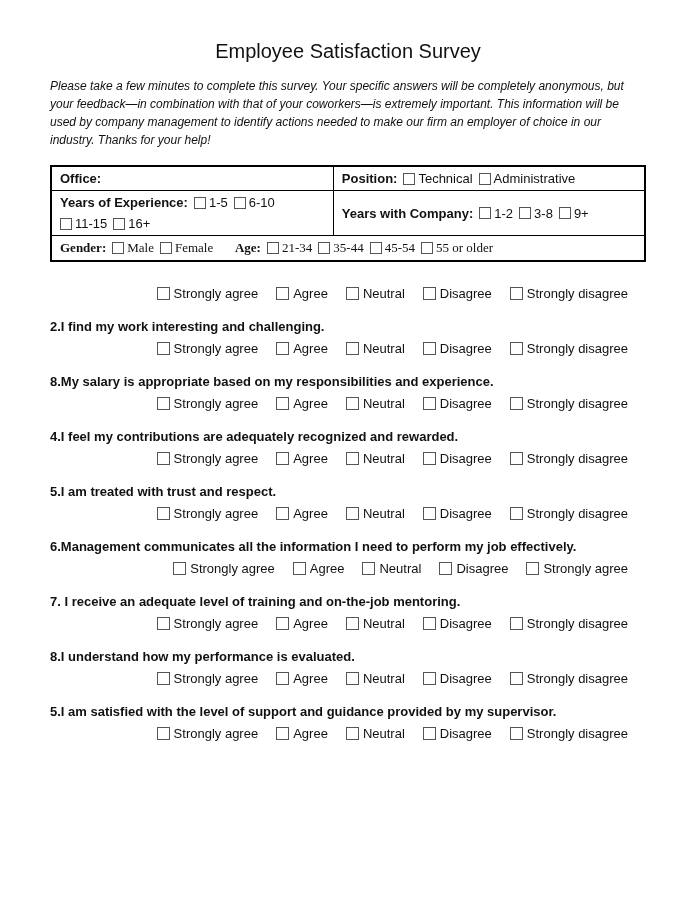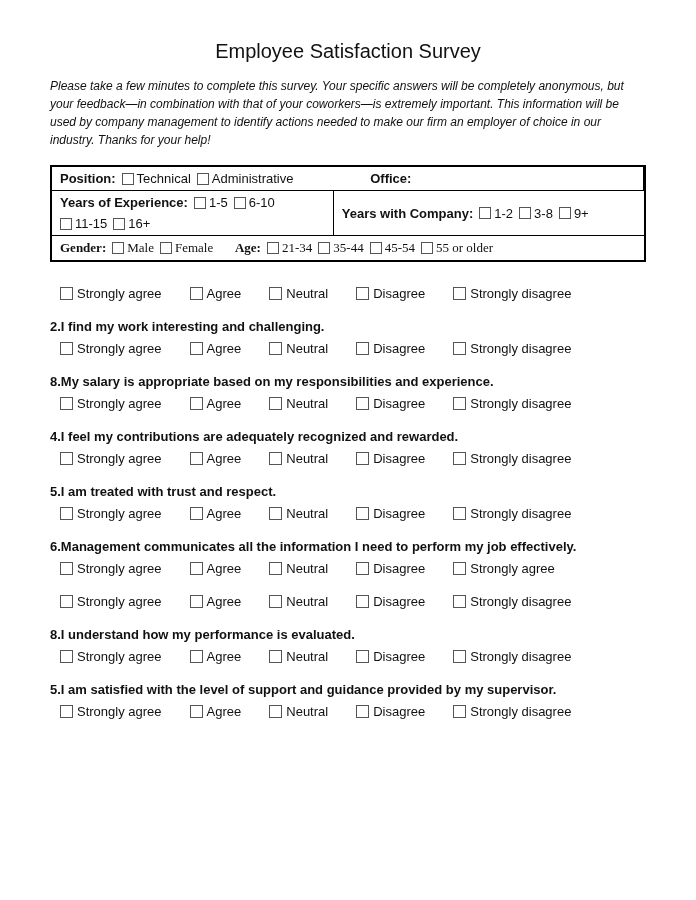--- a/index.html
+++ b/index.html
@@ -60,23 +60,24 @@
       margin-bottom: 18px;
     }
     .question-text {
       font-weight: bold;
       font-size: 13px;
       margin-bottom: 7px;
     }
     .options-row {
       display: flex;
       align-items: center;
-      gap: 10px;
+      gap: 0;
       padding-left: 10px;
       flex-wrap: wrap;
+      justify-content: flex-end;
     }
     .option-item {
       display: flex;
       align-items: center;
       gap: 4px;
       margin-right: 18px;
       font-size: 13px;
     }
     .checkbox {
       width: 13px;
@@ -97,33 +98,33 @@
   </style>
 </head>
 <body>
 
 <h1>Employee Satisfaction Survey</h1>
 <p class="intro">Please take a few minutes to complete this survey. Your specific answers will be completely anonymous, but your feedback—in combination with that of your coworkers—is extremely important. This information will be used by company management to identify actions needed to make our firm an employer of choice in our industry. Thanks for your help!</p>
 
 <div class="demographics">
 
   <div class="demo-row">
+    <div class="demo-cell bordered-right" style="flex:1.8;">
+      <label>Office:</label>
+    </div>
     <div class="demo-cell" style="flex:2;">
       <label>Position:</label>
       <span class="option">
         <span class="demo-checkbox"></span>
         <span>Technical</span>
       </span>
       <span class="option">
         <span class="demo-checkbox"></span>
         <span>Administrative</span>
       </span>
-    </div>
-    <div class="demo-cell bordered-right" style="flex:1.8;">
-      <label>Office:</label>
     </div>
   </div>
 
   <div class="demo-row">
     <div class="demo-cell bordered-right" style="flex:1.8;">
       <label>Years of Experience:</label>
       <span class="option">
         <span class="demo-checkbox"></span>
         <span>1-5</span>
       </span>
@@ -334,20 +335,21 @@
           <span class="checkbox"></span>
           <span>Disagree</span>
         </span>
         <span class="option-item">
           <span class="checkbox"></span>
           <span>Strongly agree</span>
         </span>
       </div>
     </div>
     <div class="question-block">
+      <div class="question-text">7. I receive an adequate level of training and on-the-job mentoring.</div>
       <div class="options-row">
         <span class="option-item">
           <span class="checkbox"></span>
           <span>Strongly agree</span>
         </span>
         <span class="option-item">
           <span class="checkbox"></span>
           <span>Agree</span>
         </span>
         <span class="option-item">

